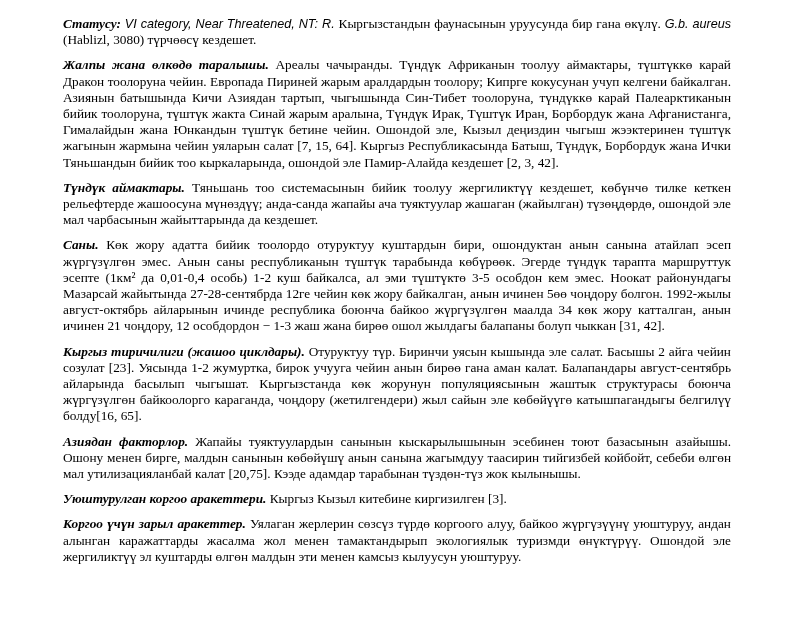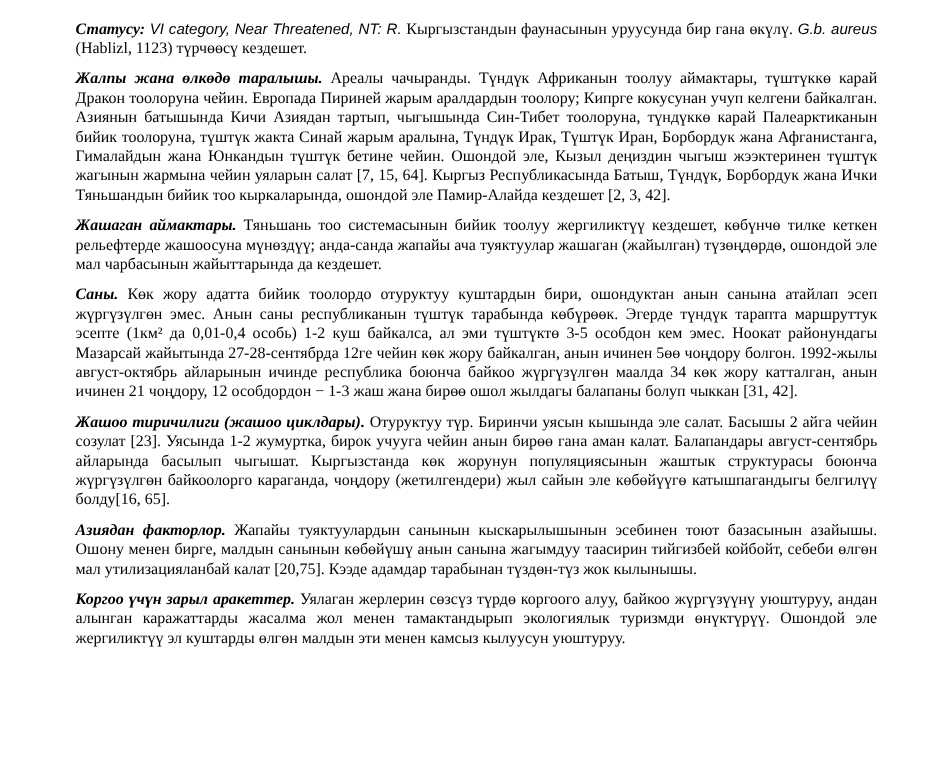--- a/index.html
+++ b/index.html
@@ -42,48 +42,52 @@
 </head>
 <body>
 
 <div class="page">
 
   <p class="para">
     <span class="para-heading">Статусу:</span>
     <span class="seg-italic-sans">VI category, Near Threatened, NT: R.</span>
     <span class="seg-normal">Кыргызстандын фаунасынын  уруусунда  бир гана өкүлү.</span>
     <span class="seg-italic-sans">G.b. aureus</span>
-    <span class="seg-normal">(Hablizl, 1123) түрчөөсү кездешет.</span>
+    <span class="seg-normal">(Hablizl, 3080) түрчөөсү кездешет.</span>
   </p>
 
   <p class="para">
     <span class="para-heading">Жалпы жана өлкөдө таралышы.</span>
     <span class="seg-normal">Ареалы чачыранды. Түндүк Африканын тоолуу аймактары, түштүккө карай Дракон тоолоруна чейин. Европада Пириней  жарым аралдардын тоолору; Кипрге кокусунан учуп келгени байкалган. Азиянын батышында Кичи Азиядан тартып, чыгышында Син-Тибет тоолоруна, түндүккө карай Палеарктиканын бийик тоолоруна, түштүк жакта Синай жарым аралына, Түндүк Ирак, Түштүк Иран, Борбордук жана Афганистанга, Гималайдын жана Юнкандын түштүк бетине чейин. Ошондой эле, Кызыл деңиздин чыгыш жээктеринен түштүк жагынын жармына чейин уяларын салат [7, 15, 64]. Кыргыз Республикасында Батыш, Түндүк, Борбордук жана Ички Тяньшандын бийик тоо кыркаларында, ошондой эле Памир-Алайда кездешет [2, 3, 42].</span>
   </p>
 
   <p class="para">
-    <span class="para-heading">Жашаган аймактары.</span>
+    <span class="para-heading">Түндүк аймактары.</span>
     <span class="seg-normal">Тяньшань тоо системасынын бийик тоолуу жергиликтүү кездешет, көбүнчө тилке кеткен рельефтерде жашоосуна мүнөздүү; анда-санда жапайы ача туяктуулар жашаган (жайылган) түзөңдөрдө, ошондой эле мал чарбасынын жайыттарында да кездешет.</span>
   </p>
 
   <p class="para">
     <span class="para-heading">Саны.</span>
     <span class="seg-normal">Көк жору адатта бийик тоолордо отуруктуу куштардын бири, ошондуктан анын санына атайлап эсеп жүргүзүлгөн эмес. Анын саны республиканын түштүк тарабында көбүрөөк. Эгерде түндүк тарапта маршруттук эсепте (1км² да 0,01-0,4 особь) 1-2 куш байкалса, ал эми түштүктө 3-5 особдон кем эмес. Ноокат районундагы Мазарсай жайытында 27-28-сентябрда 12ге чейин көк жору байкалган, анын ичинен 5өө чоңдору болгон. 1992-жылы август-октябрь айларынын ичинде республика боюнча байкоо жүргүзүлгөн маалда 34 көк жору катталган, анын ичинен 21 чоңдору, 12 особдордон − 1-3 жаш жана бирөө ошол жылдагы балапаны болуп чыккан [31, 42].</span>
   </p>
 
   <p class="para">
-    <span class="para-heading">Жашоо тиричилиги (жашоо циклдары).</span>
+    <span class="para-heading">Кыргыз тиричилиги (жашоо циклдары).</span>
     <span class="seg-normal">Отуруктуу түр. Биринчи уясын кышында эле салат. Басышы 2 айга чейин созулат [23]. Уясында 1-2 жумуртка, бирок учууга чейин анын бирөө гана аман калат. Балапандары август-сентябрь айларында басылып чыгышат. Кыргызстанда көк жорунун популяциясынын жаштык структурасы боюнча жүргүзүлгөн байкоолорго караганда, чоңдору (жетилгендери) жыл сайын эле көбөйүүгө катышпагандыгы белгилүү болду[16, 65].</span>
   </p>
 
   <p class="para">
     <span class="para-heading">Азиядан факторлор.</span>
     <span class="seg-normal">Жапайы туяктуулардын санынын кыскарылышынын эсебинен тоют базасынын азайышы. Ошону менен бирге, малдын санынын көбөйүшү анын санына жагымдуу таасирин тийгизбей койбойт, себеби өлгөн мал утилизацияланбай калат [20,75]. Кээде адамдар тарабынан түздөн-түз жок кылынышы.</span>
   </p>
 
 
+  <p class="para">
+    <span class="para-heading">Уюштурулган коргоо аракеттери.</span>
+    <span class="seg-normal">Кыргыз Кызыл китебине киргизилген [3].</span>
+  </p>
 
   <p class="para">
     <span class="para-heading">Коргоо үчүн зарыл аракеттер.</span>
     <span class="seg-normal">Уялаган жерлерин сөзсүз түрдө коргоого алуу, байкоо жүргүзүүнү уюштуруу, андан алынган каражаттарды жасалма жол менен тамактандырып экологиялык туризмди өнүктүрүү. Ошондой эле жергиликтүү эл куштарды  өлгөн малдын эти менен камсыз кылуусун  уюштуруу.</span>
   </p>
 
 </div>
 
 </body></html>

